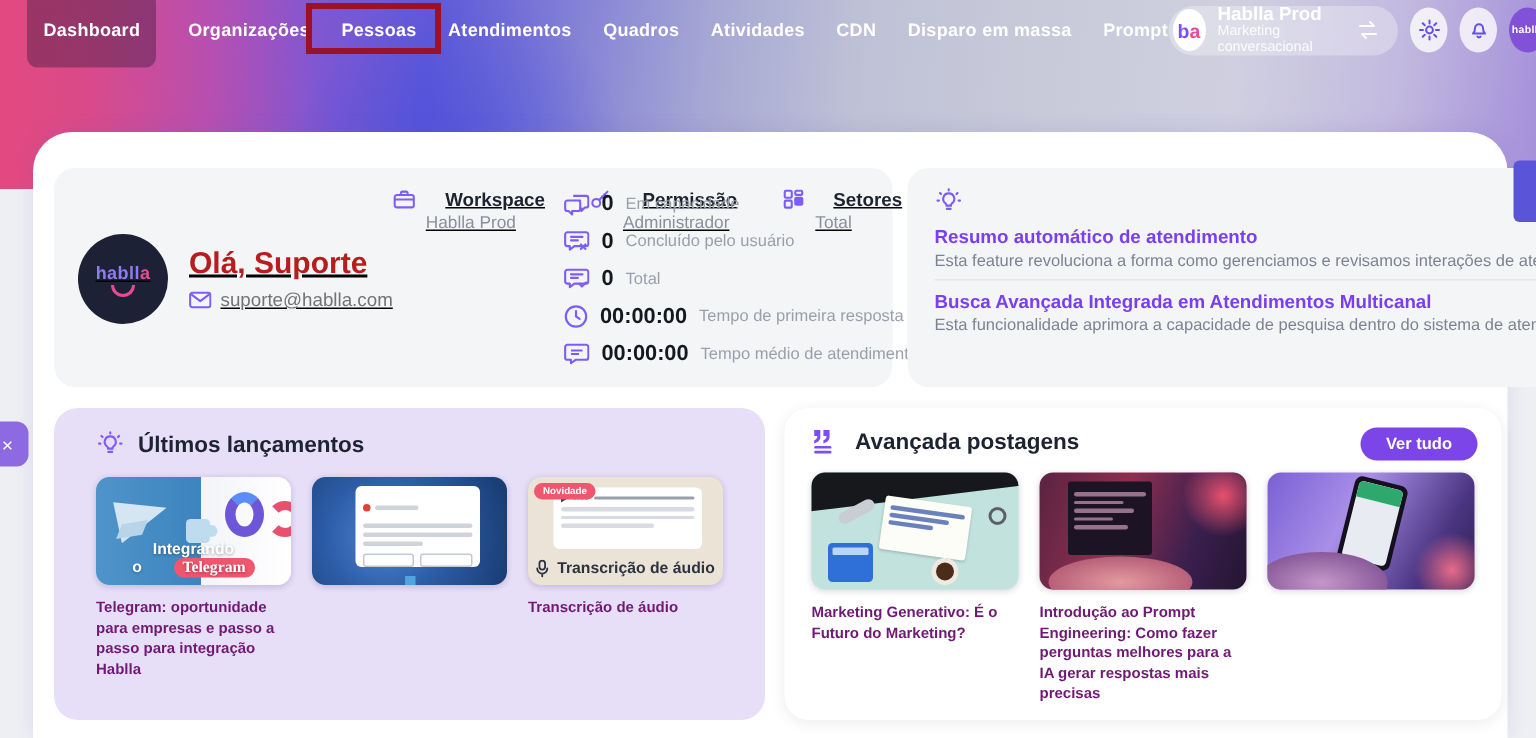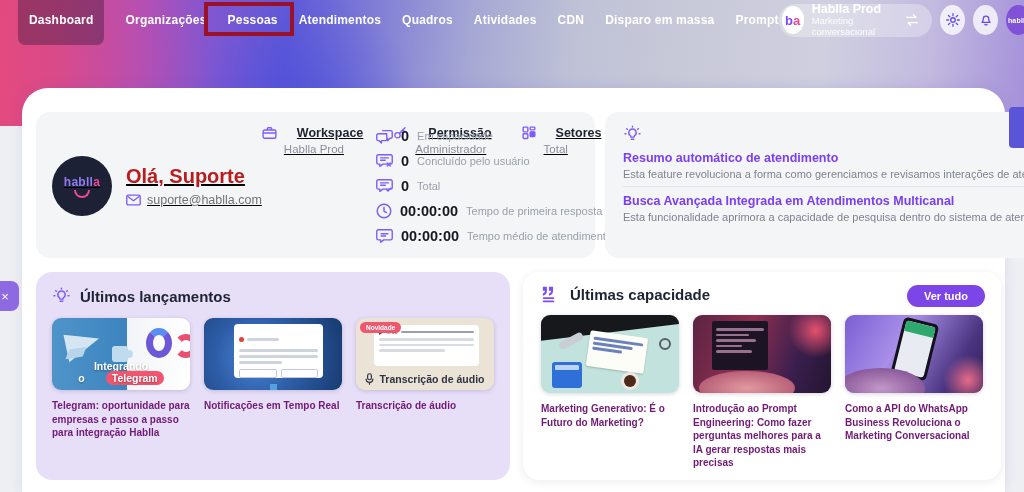--- a/index.html
+++ b/index.html
@@ -96,37 +96,37 @@
   .news-card { flex:1; height:146px; padding:13px 18px 10px; }
   .section-title-row { display:flex; align-items:center; gap:9px; }
   .section-title { font-size:15px; font-weight:bold; color:#1d2330; }
   .news-item { padding:7px 0 6px; cursor:pointer; }
   .news-head { display:flex; align-items:baseline; justify-content:space-between; gap:10px; }
   .news-link { font-size:12.5px; font-weight:bold; color:#7a3ff2; white-space:nowrap; }
   .news-desc { font-size:11px; color:#7d8390; margin-top:3px; white-space:nowrap; overflow:hidden; text-overflow:ellipsis; }
   .news-divider { height:1px; background:#e3e5ea; }
   
   .row2 { display:flex; gap:13px; }
-  .launch-card { width:474px; height:208px; background:#e7def8; border-radius:16px; padding:15px 16px; }
+  .launch-card { width:474px; height:208px; background:#e7def8; border-radius:16px; padding:15px 28px; }
   .thumb-grid { display:flex; gap:14px; margin-top:12px; }
   .thumb-col { width:138px; cursor:pointer; }
   .thumb { height:72px; border-radius:9px; position:relative; overflow:hidden; box-shadow:0 1px 4px rgba(30,30,70,.18); }
   .thumb-caption { margin-top:9px; font-size:10px; line-height:1.35; font-weight:700; color:#701a75; }
   
   .t-telegram { background:linear-gradient(90deg,#4f94c9 0%,#3d84bf 54%,#f3f4f8 54%,#ffffff 100%); }
   .t-plane { position:absolute; left:14px; top:13px; width:0; height:0;
     border-left:34px solid #dcebf5; border-top:11px solid transparent; border-bottom:17px solid transparent;
     transform:rotate(-12deg); opacity:.95; }
   .t-plane2 { position:absolute; left:16px; top:30px; width:16px; height:10px; background:#b8d4e8; transform:skewX(-30deg) rotate(-10deg); }
   .t-puzzle { position:absolute; left:60px; top:28px; width:16px; height:16px; background:#bfdcef; border-radius:3px; }
   .t-puzzle::after { content:""; position:absolute; right:-5px; top:4px; width:8px; height:8px; border-radius:50%; background:#bfdcef; }
   .t-b { position:absolute; right:18px; top:10px; width:26px; height:30px; border:7px solid #6d57d8; border-radius:50%; border-top-color:#5b8df6; }
   .t-c { position:absolute; right:-8px; top:16px; width:24px; height:24px; border:6px solid #e8506e; border-radius:50%; border-left-color:transparent; }
   .t-overlay { position:absolute; left:0; right:0; bottom:6px; text-align:center; font-size:10.5px; font-weight:bold; color:#fff; text-shadow:0 1px 2px rgba(0,0,0,.35); }
-  .t-overlay .hl { background:#f0566e; color:#fff; padding:1px 6px; border-radius:8px; margin-left:21px; }
+  .t-overlay .hl { background:#f0566e; color:#fff; padding:1px 6px; border-radius:8px; margin-left:21px;font-family:Liberation Serif, serif; }
   
   .t-notif { background:radial-gradient(circle at 38% 55%, #4a86d8 0%, #2d5ca6 45%, #173a6e 100%); }
   .n-card { position:absolute; left:22%; top:9%; width:64%; height:74%; background:#fff; border-radius:4px; padding:4px 5px; }
   .n-dot { width:5px; height:5px; border-radius:50%; background:#e34133; display:inline-block; margin-right:3px; }
   .n-line { height:3px; background:#cfd4dc; border-radius:2px; margin-top:3px; }
   .n-line.short { width:55%; }
   .n-btns { display:flex; gap:4px; margin-top:5px; }
   .n-btn { flex:1; height:9px; border:1px solid #c3c8d2; border-radius:2px; }
   .n-task { position:absolute; left:48%; bottom:0; width:7px; height:6px; background:#4fa3e0; }
   
@@ -418,21 +418,20 @@
               <div class="n-line"></div>
               <div class="n-line"></div>
               <div class="n-line short"></div>
               <div class="n-btns">
                   <span class="n-btn"></span>
                   <span class="n-btn"></span>
                 </div>
             </div>
             <div class="n-task"></div>
           </div>
-          <div class="thumb-caption">Notificações em Tempo Real</div>
         </div>
         <div class="thumb-col">
           <div class="thumb t-audio">
             <span class="a-badge">Novidade</span>
             <div class="a-card">
               <div class="a-playrow">
                   <span class="a-play"></span>
                   <span class="a-time">0:00</span>
                   <span class="a-track"></span>
                 </div>
@@ -457,21 +456,21 @@
 
     <section class="posts-card">
       <div class="section-title-row">
         <span>
           <svg class="svg-ic" width="20" height="18" viewBox="0 0 24 22" fill="#7c4dff">
               <path d="M2 2h5v5c0 3.4-1.4 5-5 6v-2.6c1.8-.6 2.5-1.4 2.5-3.4H2zM9.5 2h5v5c0 3.4-1.4 5-5 6v-2.6c1.8-.6 2.5-1.4 2.5-3.4H9.5z"></path>
               <rect x="2" y="15" width="14" height="2.2" rx="1"></rect>
               <rect x="2" y="19" width="14" height="2.2" rx="1"></rect>
             </svg>
         </span>
-        <span class="section-title">Últimas capacidade</span>
+        <span class="section-title">Avançada postagens</span>
       </div>
       <button class="viewall-btn">Ver tudo</button>
       <div class="thumb-grid">
         <div class="thumb-col">
           <div class="thumb t-mkt" style="height:78px;">
             <div class="m-kb"></div>
             <div class="m-plane"></div>
             <div class="m-paper">
               <div class="m-scribble"></div>
                 <div class="m-scribble" style="width:80%;"></div>
@@ -500,21 +499,20 @@
         <div class="thumb-col">
           <div class="thumb t-wa" style="height:78px;">
             <div class="w-glow"></div>
             <div class="w-phone">
                 <div class="w-screen">
                   <div class="w-head"></div>
                 </div>
               </div>
             <div class="w-hand"></div>
           </div>
-          <div class="thumb-caption">Como a API do WhatsApp Business Revoluciona o Marketing Conversacional</div>
         </div>
       </div>
     </section>
   </div>
 
 </div>
 
 <button class="float-close">
     <span>×</span>
   </button>

